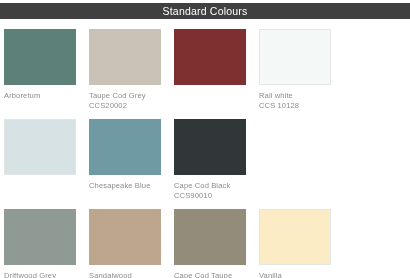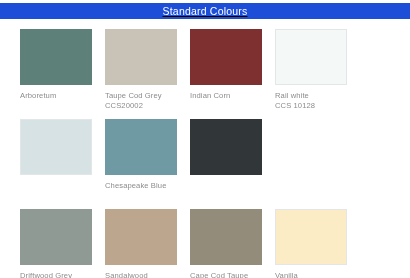--- a/index.html
+++ b/index.html
@@ -41,21 +41,21 @@
     font-family: "Liberation Sans", sans-serif;
   }
   .grid {
     padding: 0 0 0 0;
     margin: 0;
   }
   .row {
     display: flex;
     align-items: flex-start;
     height: 90px;
-    padding-left: 20px;
+    padding-left: 4px;
     box-sizing: border-box;
   }
   .row.row-3 {
     height: 88px;
   }
   .cell {
     width: 85px;
     box-sizing: border-box;
     padding-right: 13px;
   }
@@ -82,21 +82,21 @@
     display: block;
   }
 </style>
 </head>
 <body>
 
 <div class="page">
 
   <div class="top-strip"></div>
 
-  <div class="header-bar" style="background-color: #1d4ed8; text-decoration: underline;">
+  <div class="header-bar" style="background-color: #404040;">
     <span class="header-title" style="color: rgb(255, 255, 255);">Standard Colours</span>
   </div>
 
   <div class="grid">
 
     <div class="row row-1">
       <div class="cell">
         <div class="swatch" style="background-color: rgb(93, 129, 121);"></div>
         <div class="caption">
           <span class="name">Arboretum</span>
@@ -105,21 +105,20 @@
       <div class="cell">
         <div class="swatch" style="background-color: rgb(201, 195, 183);"></div>
         <div class="caption">
           <span class="name">Taupe Cod Grey</span>
           <span class="code">CCS20002</span>
         </div>
       </div>
       <div class="cell">
         <div class="swatch" style="background-color: rgb(126, 47, 48);"></div>
         <div class="caption">
-          <span class="name">Indian Corn</span>
         </div>
       </div>
       <div class="cell">
         <div class="swatch bordered" style="background-color: rgb(244, 248, 247);"></div>
         <div class="caption">
           <span class="name">Rail white</span>
           <span class="code">CCS 10128</span>
         </div>
       </div>
     </div>
@@ -129,20 +128,24 @@
         <div class="swatch bordered" style="background-color: rgb(214, 226, 227);"></div>
       </div>
       <div class="cell">
         <div class="swatch" style="background-color: rgb(111, 154, 164);"></div>
         <div class="caption">
           <span class="name">Chesapeake Blue</span>
         </div>
       </div>
       <div class="cell">
         <div class="swatch" style="background-color: rgb(49, 55, 56);"></div>
+        <div class="caption">
+          <span class="name">Cape Cod Black</span>
+          <span class="code">CCS90010</span>
+        </div>
       </div>
       <div class="cell empty"></div>
     </div>
 
     <div class="row row-3">
       <div class="cell">
         <div class="swatch" style="background-color: rgb(144, 154, 148);"></div>
         <div class="caption">
           <span class="name">Driftwood Grey</span>
 

